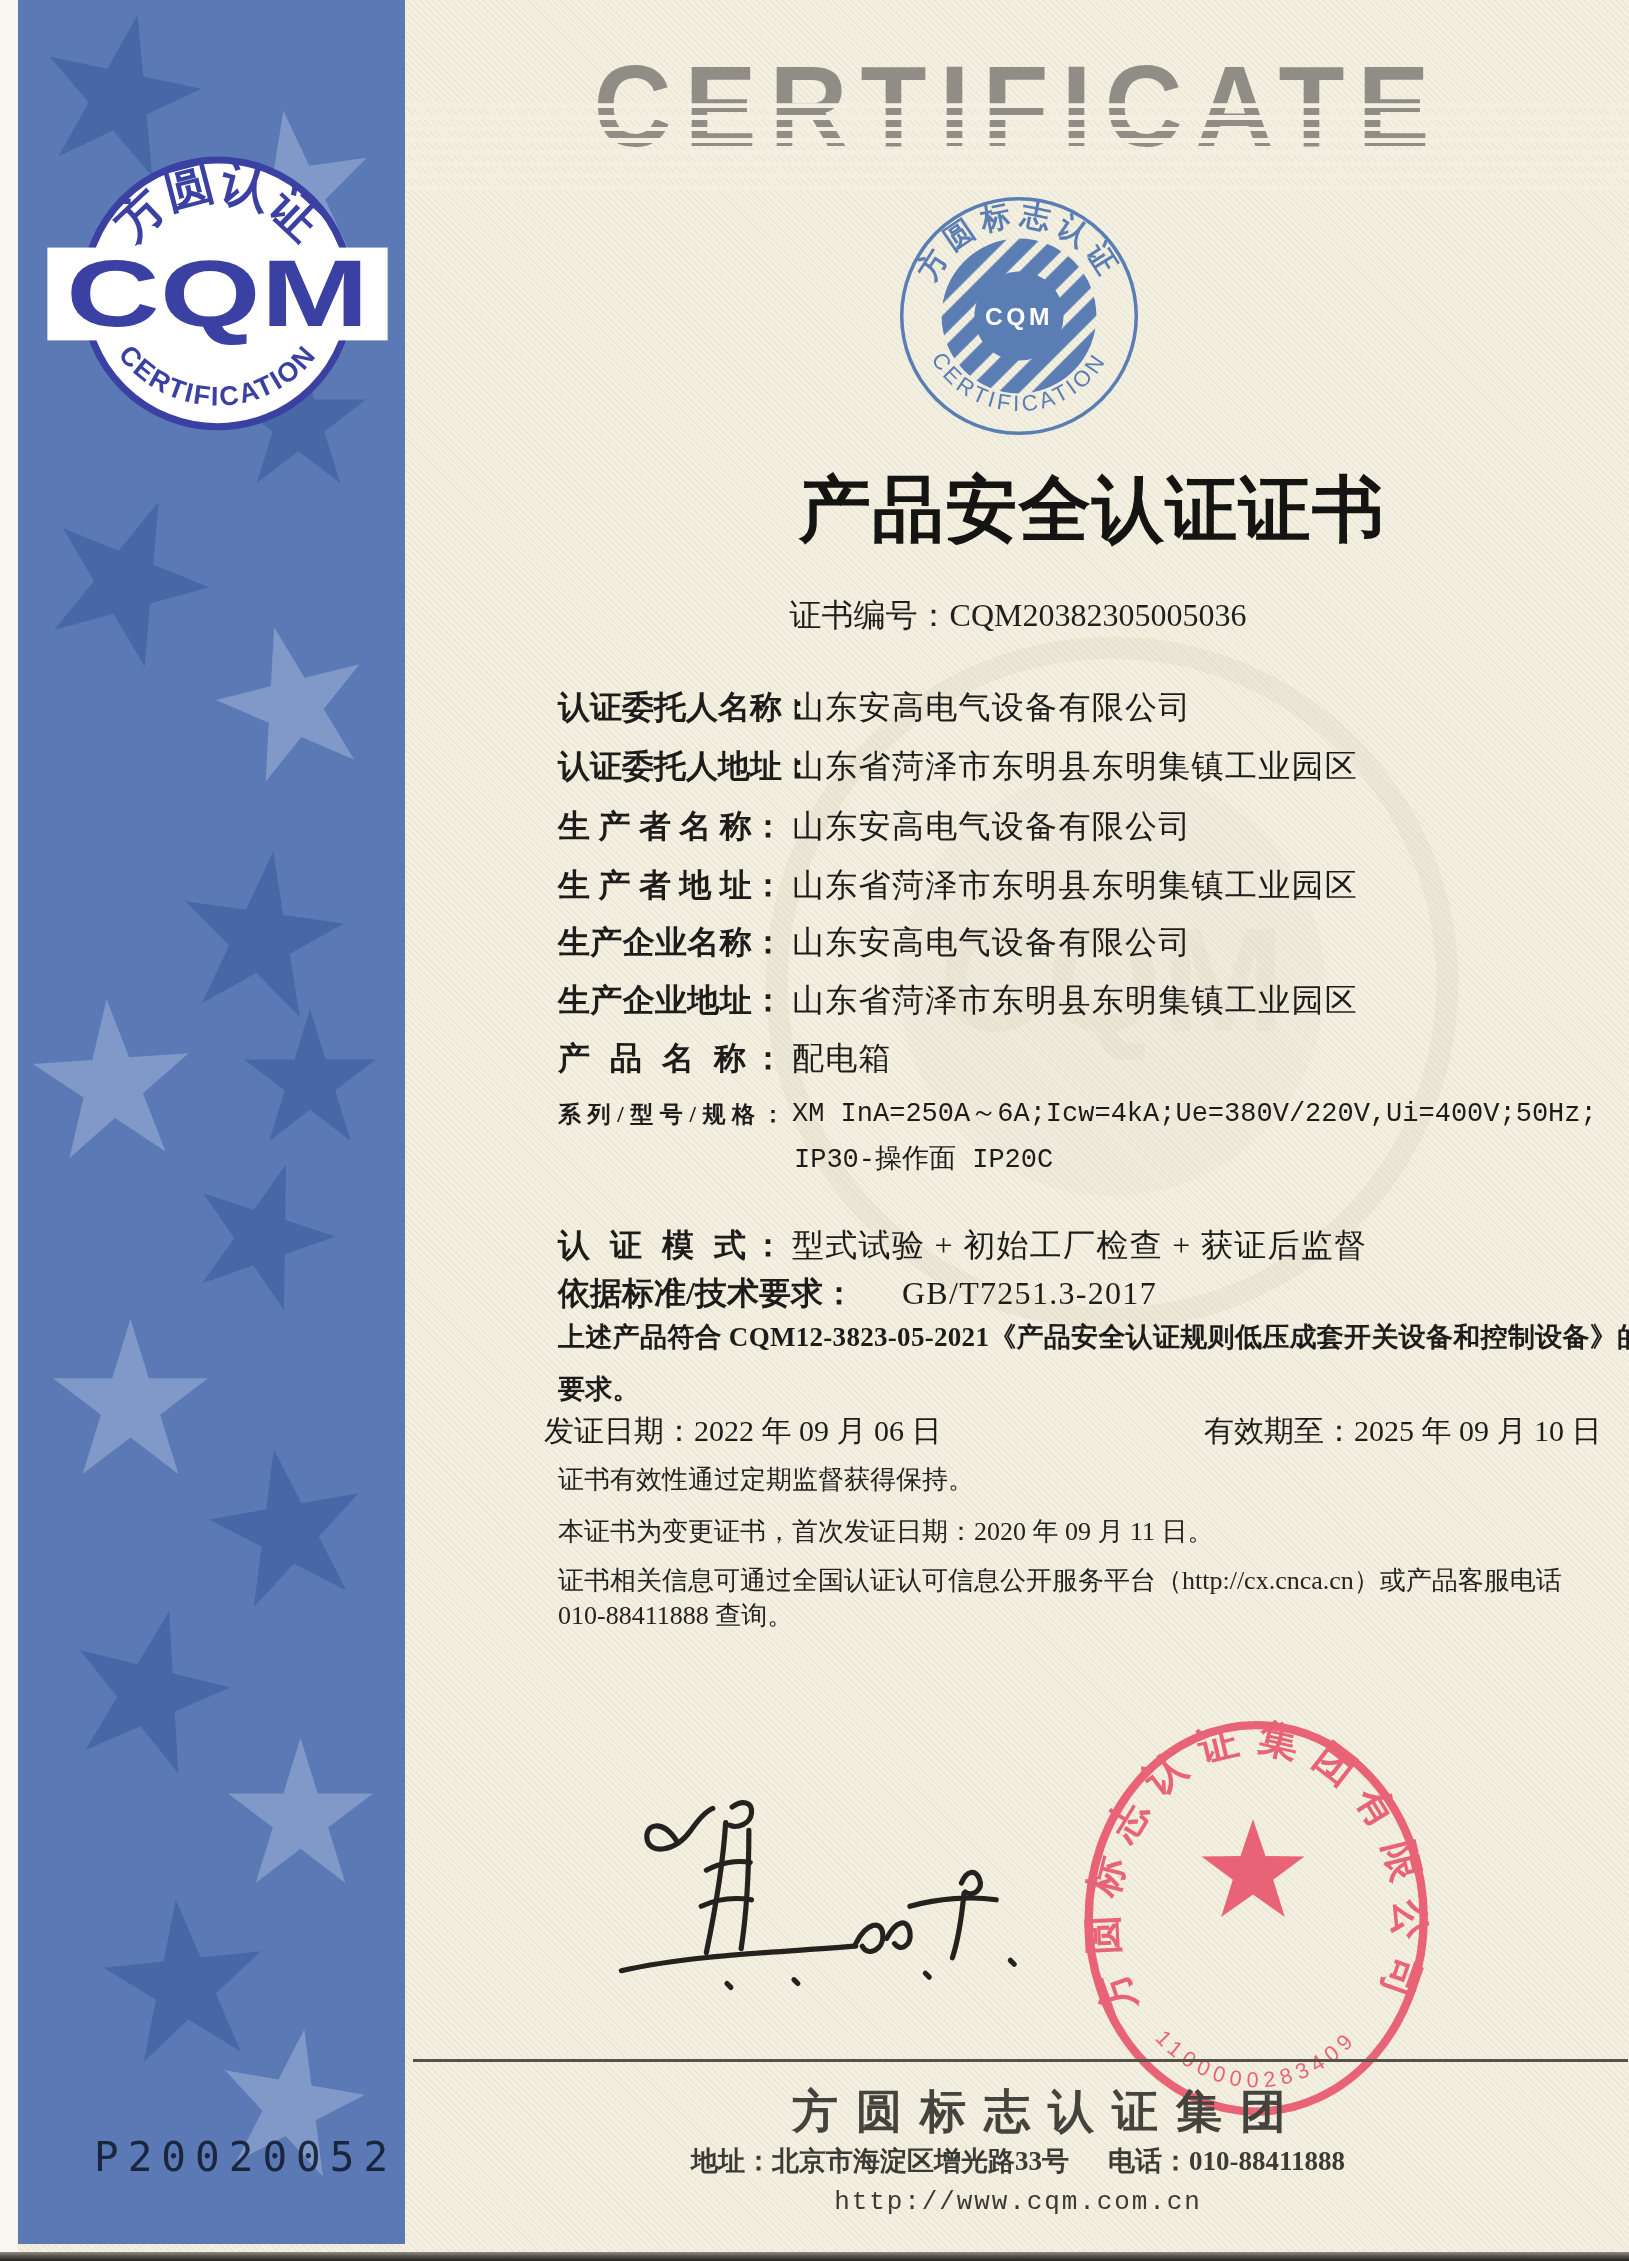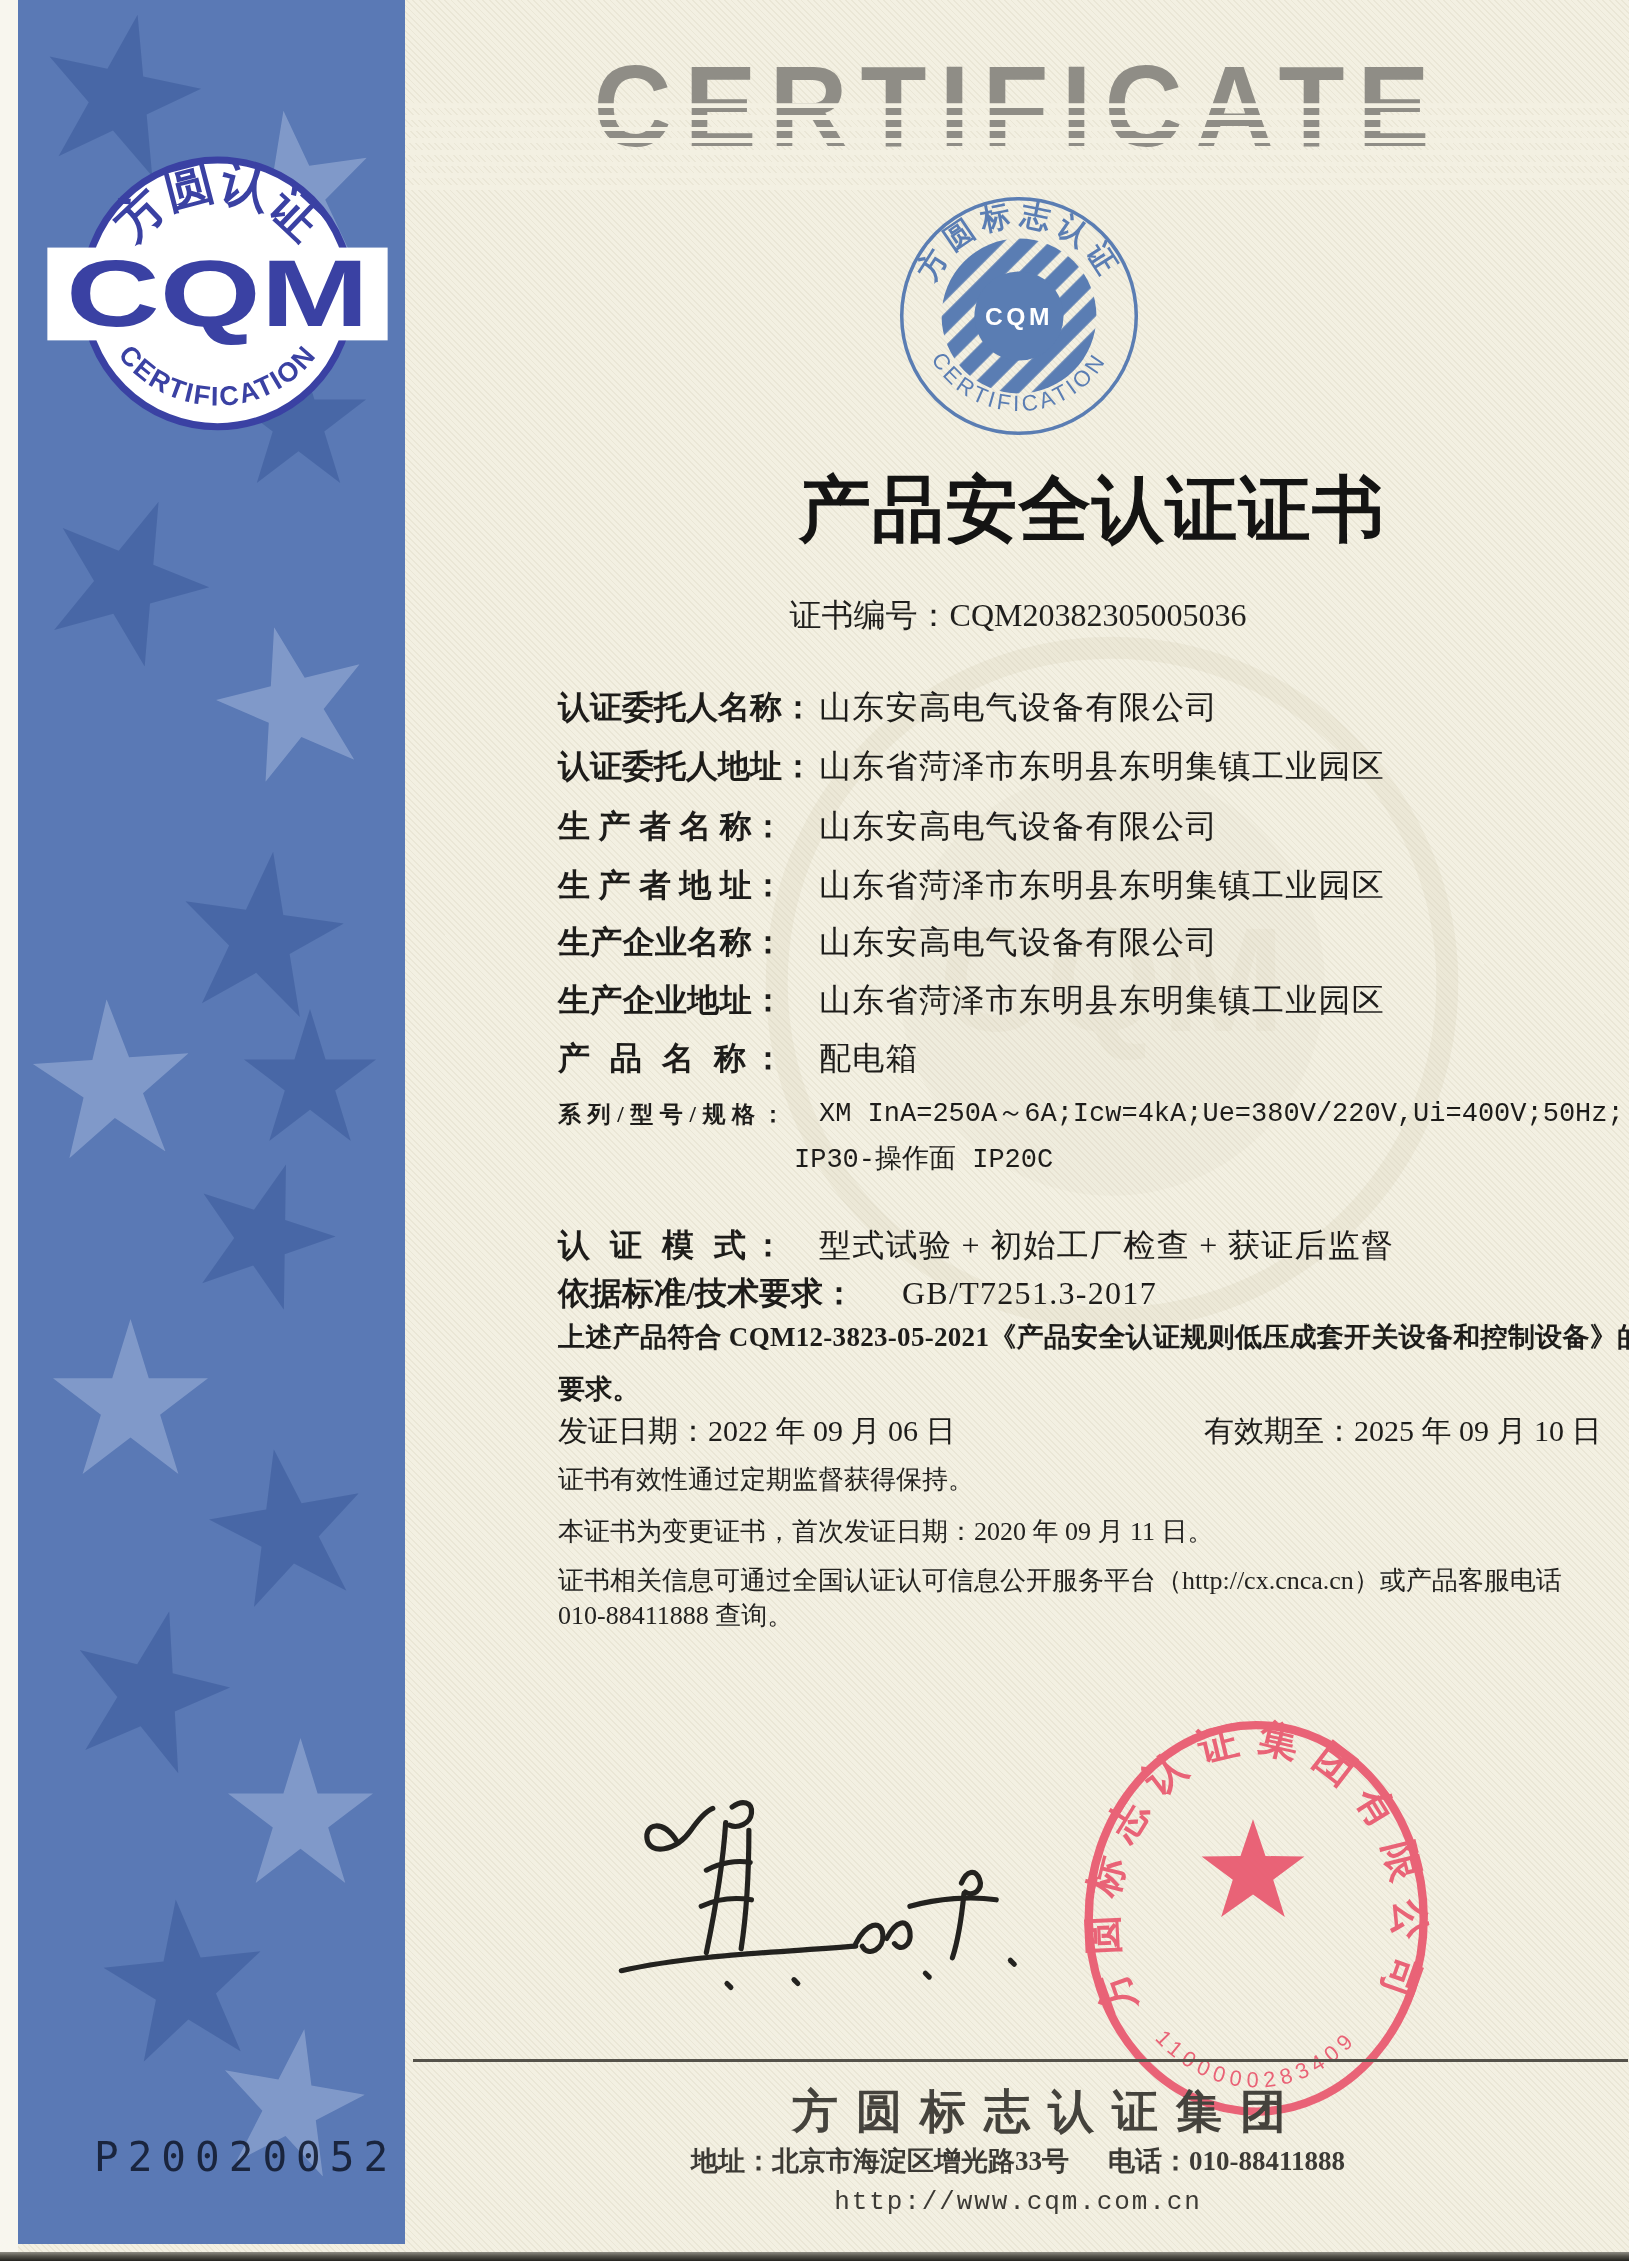--- a/index.html
+++ b/index.html
@@ -29,27 +29,27 @@
   
   .badge{position:absolute;left:890px;top:187px;}
   .watermark{position:absolute;left:709px;top:580px;opacity:.5;}
   
   .title{position:absolute;left:406px;width:1372px;top:462px;text-align:center;
     font-size:72px;font-weight:bold;letter-spacing:1.3px;color:#141413;}
   .certno{position:absolute;left:406px;width:1224px;top:594px;text-align:center;font-size:32px;color:#201f1d;}
   .row{position:absolute;left:558px;white-space:nowrap;font-size:32px;}
   .row .lbl{display:inline-block;width:226px;font-weight:bold;text-align:justify;text-align-last:justify;vertical-align:bottom;}
   .row .lbl.tight{font-size:23px;letter-spacing:-0.6px;}
-  .row .val{margin-left:27px;letter-spacing:1.3px;}
+  .row .val{margin-left:0;letter-spacing:1.3px;}
   .row .val.mono{font-family:"Liberation Mono","DejaVu Sans Mono",monospace;font-size:27px;letter-spacing:0;}
   .cont-line{position:absolute;left:794px;font-family:"Liberation Mono","DejaVu Sans Mono",monospace;font-size:27px;white-space:nowrap;}
   .wide-lbl{display:inline-block;font-weight:bold;}
   .para{position:absolute;left:558px;white-space:nowrap;font-weight:bold;font-size:27px;letter-spacing:0.3px;}
   .note{position:absolute;left:558px;white-space:nowrap;font-size:26px;color:#232220;}
-  .date-issue{position:absolute;left:558px;font-size:30px;white-space:nowrap;}
+  .date-issue{position:absolute;left:544px;font-size:30px;white-space:nowrap;}
   .date-expiry{position:absolute;left:1204px;font-size:30px;white-space:nowrap;}
   
   .stamp{position:absolute;left:1051px;top:1709px;opacity:.92;}
   .signature{position:absolute;left:580px;top:1780px;}
   
   .footer-line{position:absolute;left:413px;top:2059px;width:1215px;height:2.6px;background:#55524a;}
   .footer-org{position:absolute;left:406px;width:1284px;top:2081px;text-align:center;
     font-size:46px;font-weight:bold;letter-spacing:18px;color:#45433d;}
   .footer-addr{position:absolute;left:406px;width:1224px;top:2143px;text-align:center;
     font-size:27px;font-weight:bold;color:#3c3a35;}

